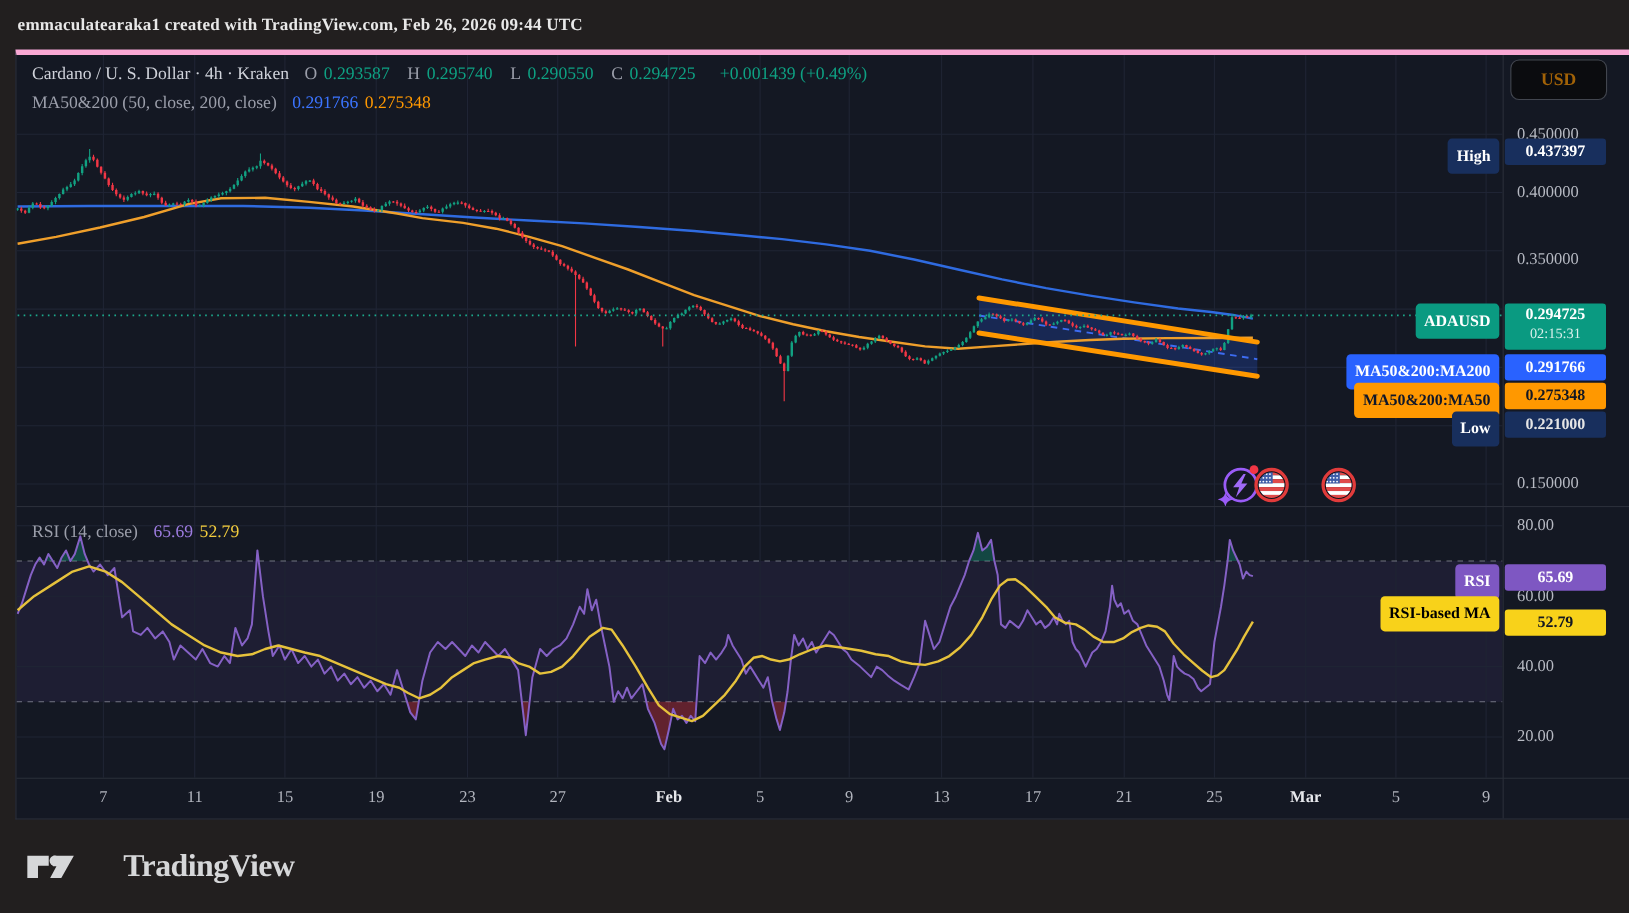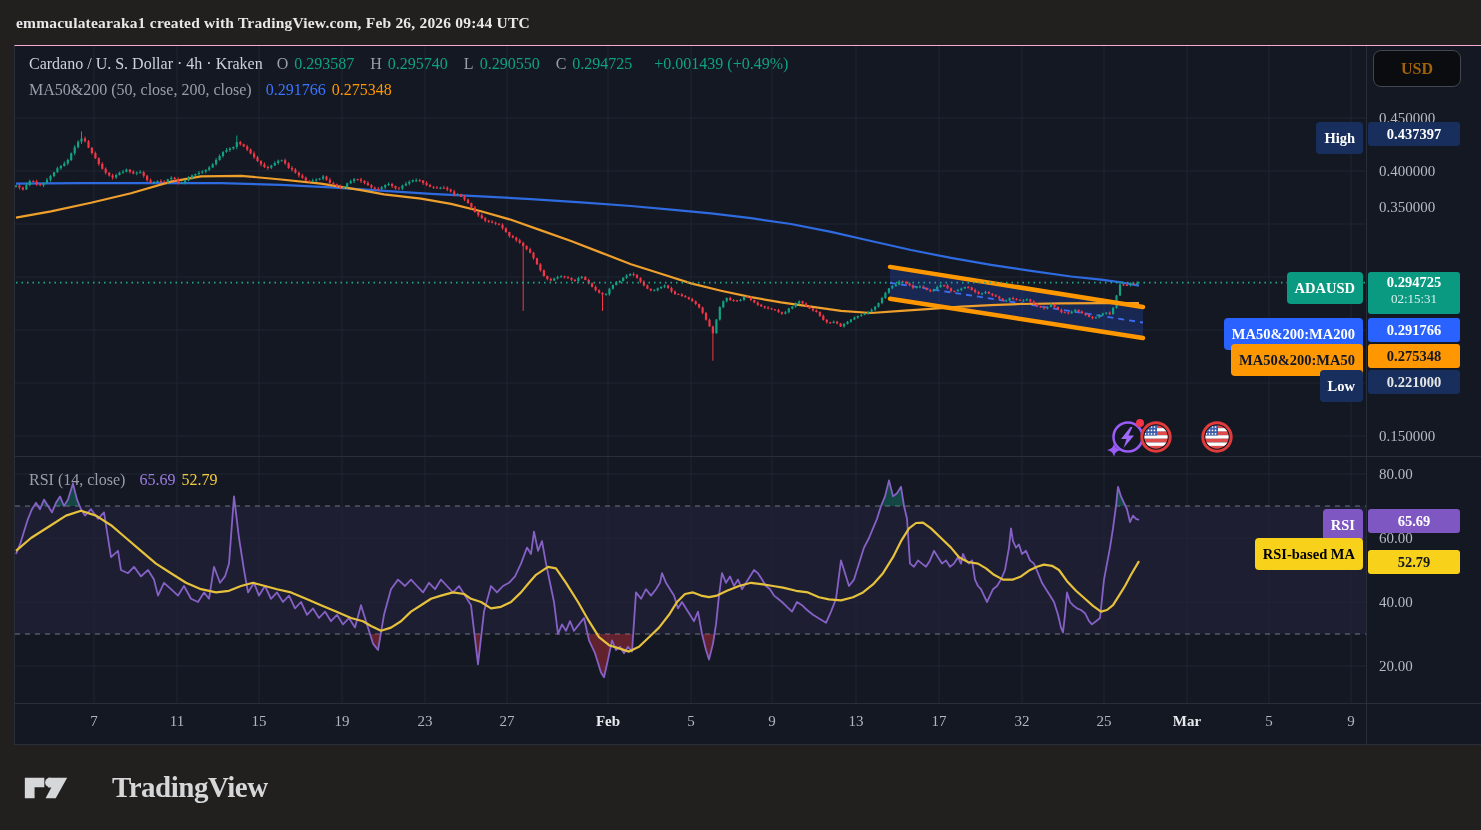--- a/index.html
+++ b/index.html
@@ -3,21 +3,21 @@
 <meta charset="utf-8">
 <style>
   html,body{margin:0;padding:0;background:#221f1f;}
   #page{position:relative;width:1481px;height:830px;background:#221f1f;overflow:hidden;
         font-family:Liberation Serif, serif;-webkit-font-smoothing:antialiased;}
   
   #hdr{position:absolute;left:0;top:0;width:100%;height:45px;display:flex;align-items:center;}
   #hdr span{margin-left:16px;color:#e8e8e8;font-size:15.5px;font-weight:bold;letter-spacing:.2px;}
   
   #chart{position:absolute;left:14px;top:45px;width:1467px;height:700px;background:#141823;
-         border-top:1px solid #f9a8d4;border-left:1px solid #2a2e39;border-bottom:1px solid #2a2e39;box-sizing:border-box;}
+         border-top:5px solid #f9a8d4;border-left:1px solid #2a2e39;border-bottom:1px solid #2a2e39;box-sizing:border-box;}
   #price-svg,#rsi-svg{position:absolute;left:0;display:block;}
   #price-svg{top:0;}
   #rsi-svg{top:410px;}
   .vsep{position:absolute;left:1351px;top:0;bottom:0;width:0;border-left:1px solid #2a2e39;}
   .hsep{position:absolute;left:0;right:0;height:0;border-top:1px solid #2a2e39;}
   
   .legend{position:absolute;left:14px;font-size:16px;color:#cfd2da;white-space:nowrap;}
   .legend .dim{color:#9b9eaa;}
   .legend .up{color:#0ea183;}
   .legend .blue{color:#3b74ff;}
@@ -197,21 +197,21 @@
     </div>
     <div class="legend" style="top:425px;">
       <span class="grp dim">RSI (14, close)</span><span class="purple">65.69</span><span class="yellow">52.79</span>
     </div>
 
     <div id="usd-btn">USD</div>
 
     <div id="price-axis">
         <div class="tick" style="top:62.5px">0.450000</div>
         <div class="tick" style="top:115.5px">0.400000</div>
-        <div class="tick" style="top:152px">0.350000</div>
+        <div class="tick" style="top:177px">0.350000</div>
         <div class="tick" style="top:380.5px">0.150000</div>
         <div class="badge-label" style="top:76px;background:#182f5d;color:#ffffff">High</div>
         <div class="badge-value" style="top:76px;background:#182f5d;color:#ffffff">0.437397</div>
         <div class="badge-label" style="top:226px;background:#0a9a81;color:#ffffff">ADAUSD</div>
         <div class="badge-value tall" style="top:226px;background:#0a9a81;color:#ffffff">0.294725<div class="badge-sub">02:15:31</div></div>
         <div class="badge-label" style="top:272px;background:#2962ff;color:#ffffff">MA50&amp;200:MA200</div>
         <div class="badge-value" style="top:272px;background:#2962ff;color:#ffffff">0.291766</div>
         <div class="badge-label" style="top:298px;background:#ff9800;color:#0f172a">MA50&amp;200:MA50</div>
         <div class="badge-value" style="top:298px;background:#ff9800;color:#131722">0.275348</div>
         <div class="badge-label" style="top:324px;background:#182f5d;color:#ffffff">Low</div>
@@ -232,21 +232,21 @@
         <div class="t-tick" style="left:162px">11</div>
         <div class="t-tick" style="left:244px">15</div>
         <div class="t-tick" style="left:327px">19</div>
         <div class="t-tick" style="left:410px">23</div>
         <div class="t-tick" style="left:492px">27</div>
         <div class="t-tick major" style="left:593px">Feb</div>
         <div class="t-tick" style="left:676px">5</div>
         <div class="t-tick" style="left:757px">9</div>
         <div class="t-tick" style="left:841px">13</div>
         <div class="t-tick" style="left:924px">17</div>
-        <div class="t-tick" style="left:1007px">32</div>
+        <div class="t-tick" style="left:1007px">21</div>
         <div class="t-tick" style="left:1089px">25</div>
         <div class="t-tick major" style="left:1172px">Mar</div>
         <div class="t-tick" style="left:1254px">5</div>
         <div class="t-tick" style="left:1336px">9</div>
       </div>
   </div>
 
   <div id="footer">
     <svg id="logo-glyph" width="44" height="40" viewBox="0 0 52 40">
       <path d="M1 8h23v11H12.5v13H1z" fill="#d6d7d9"></path>

